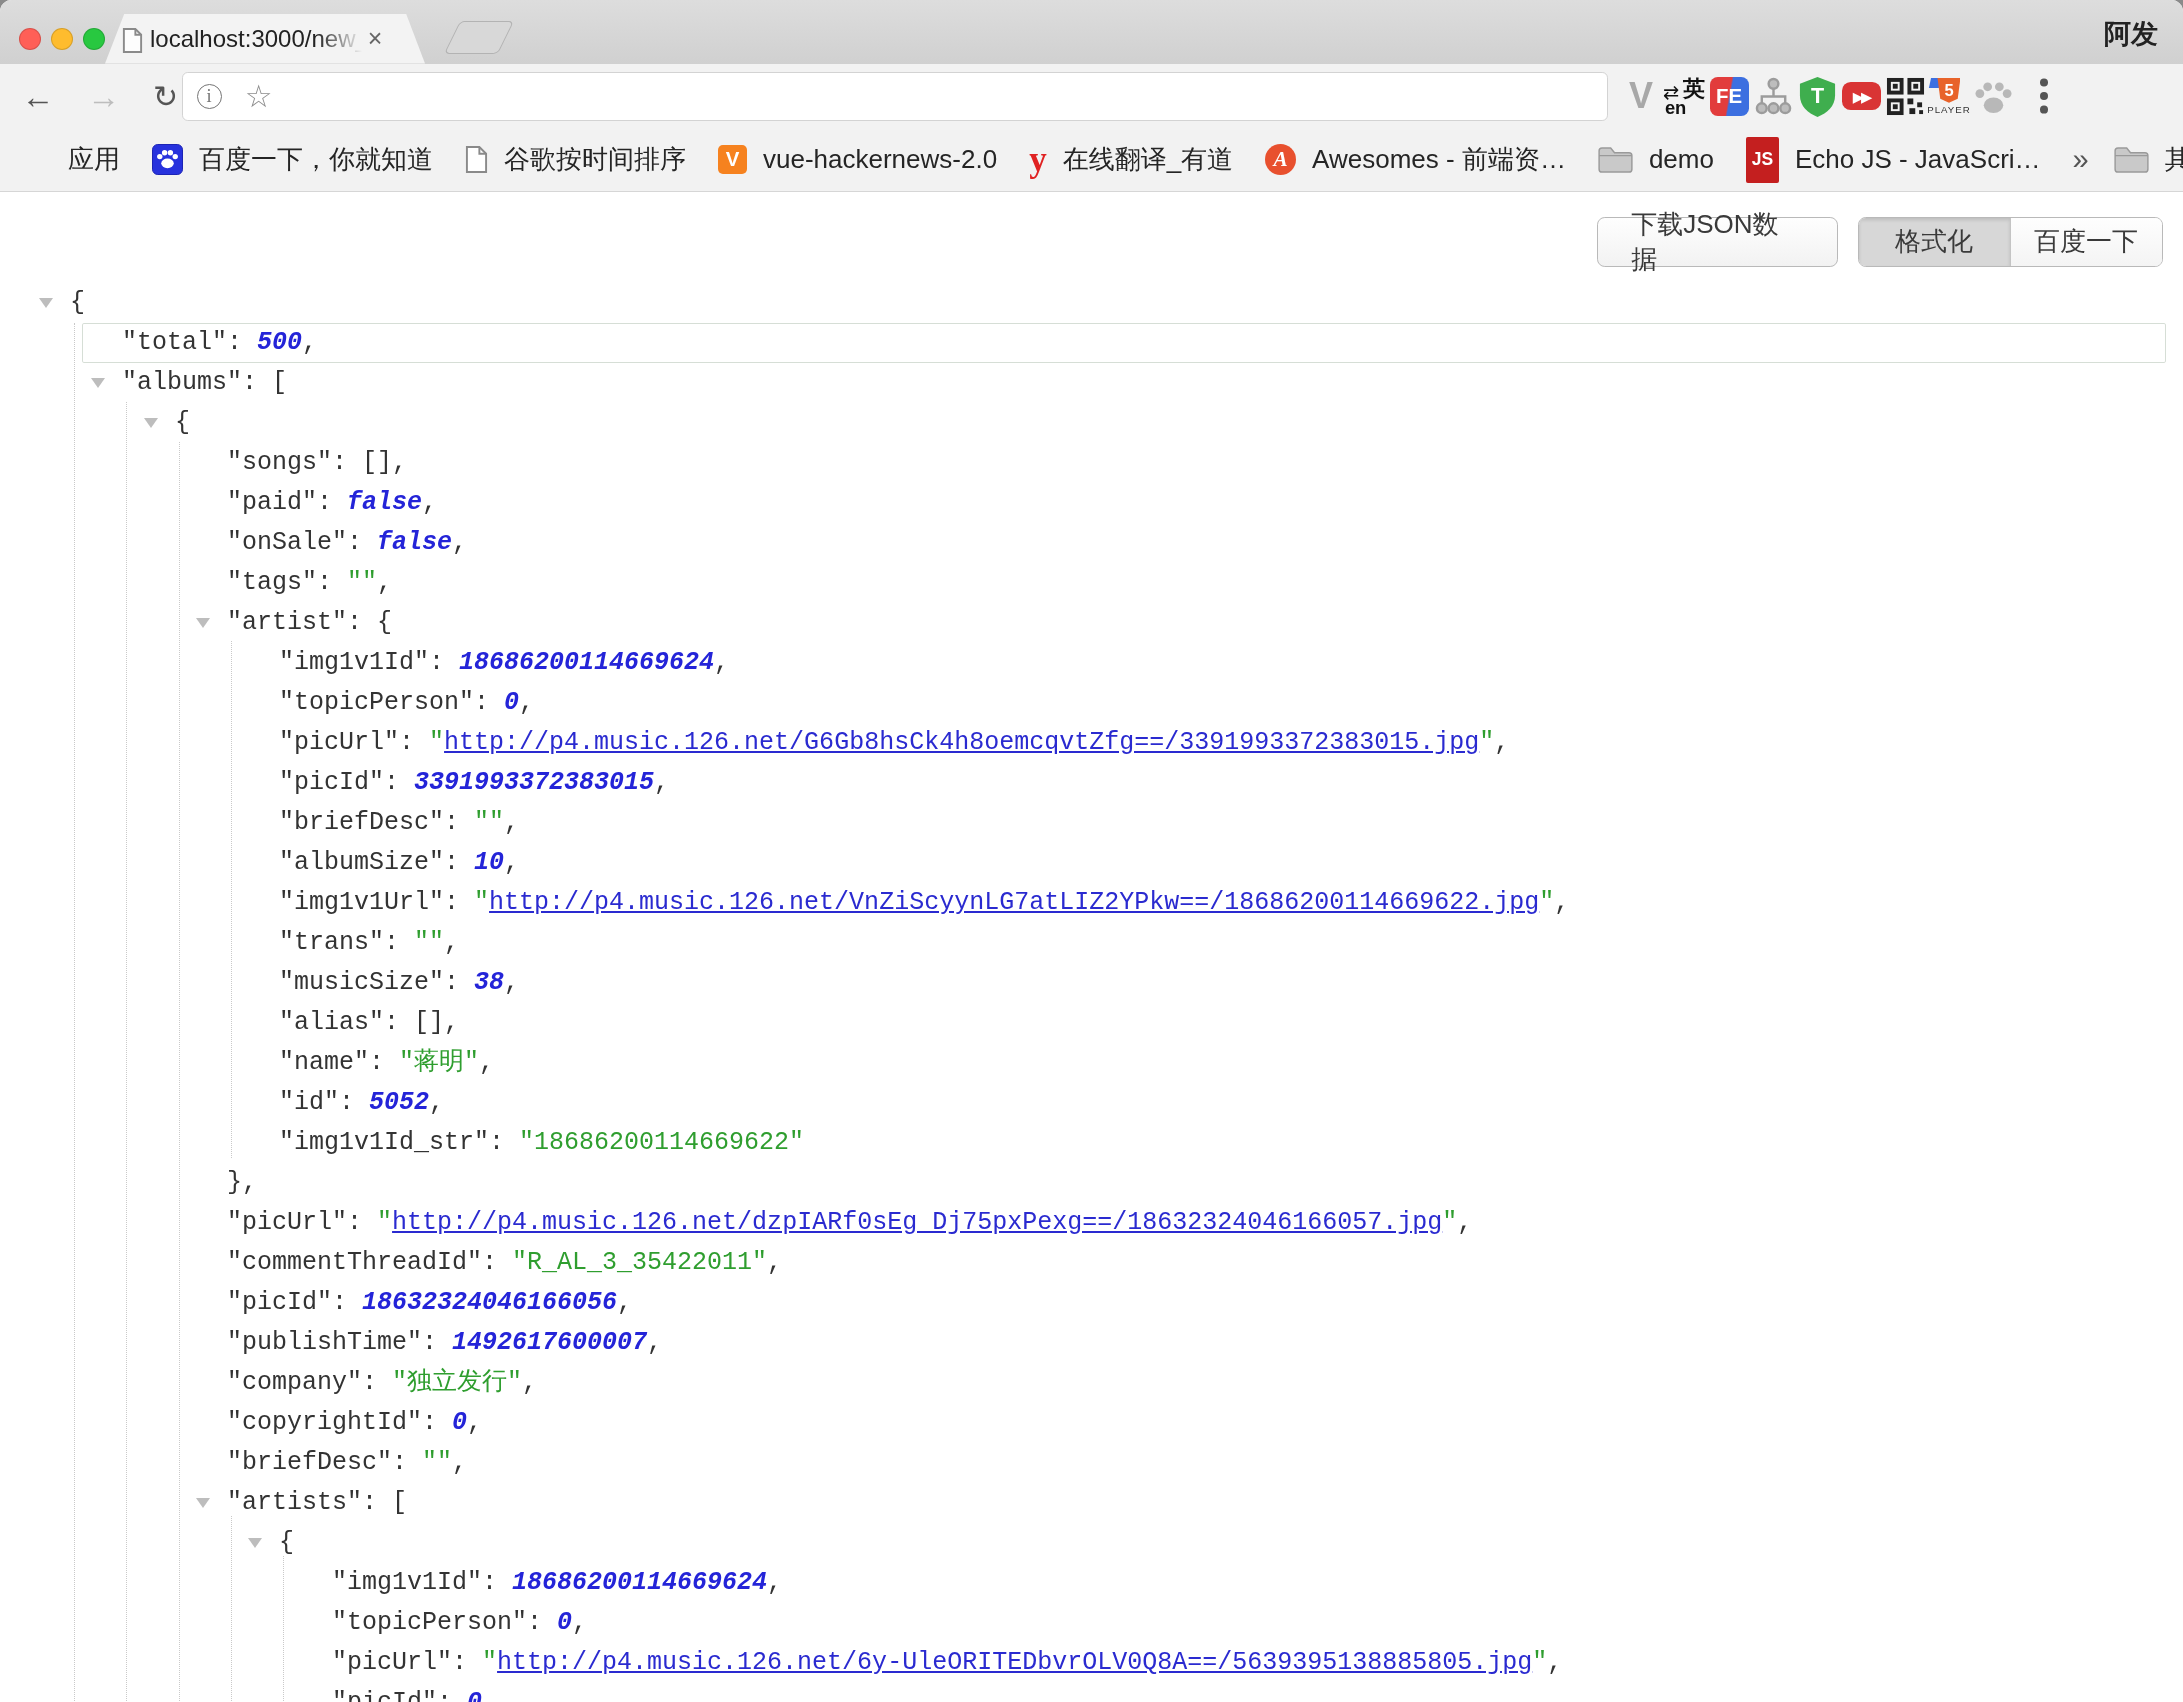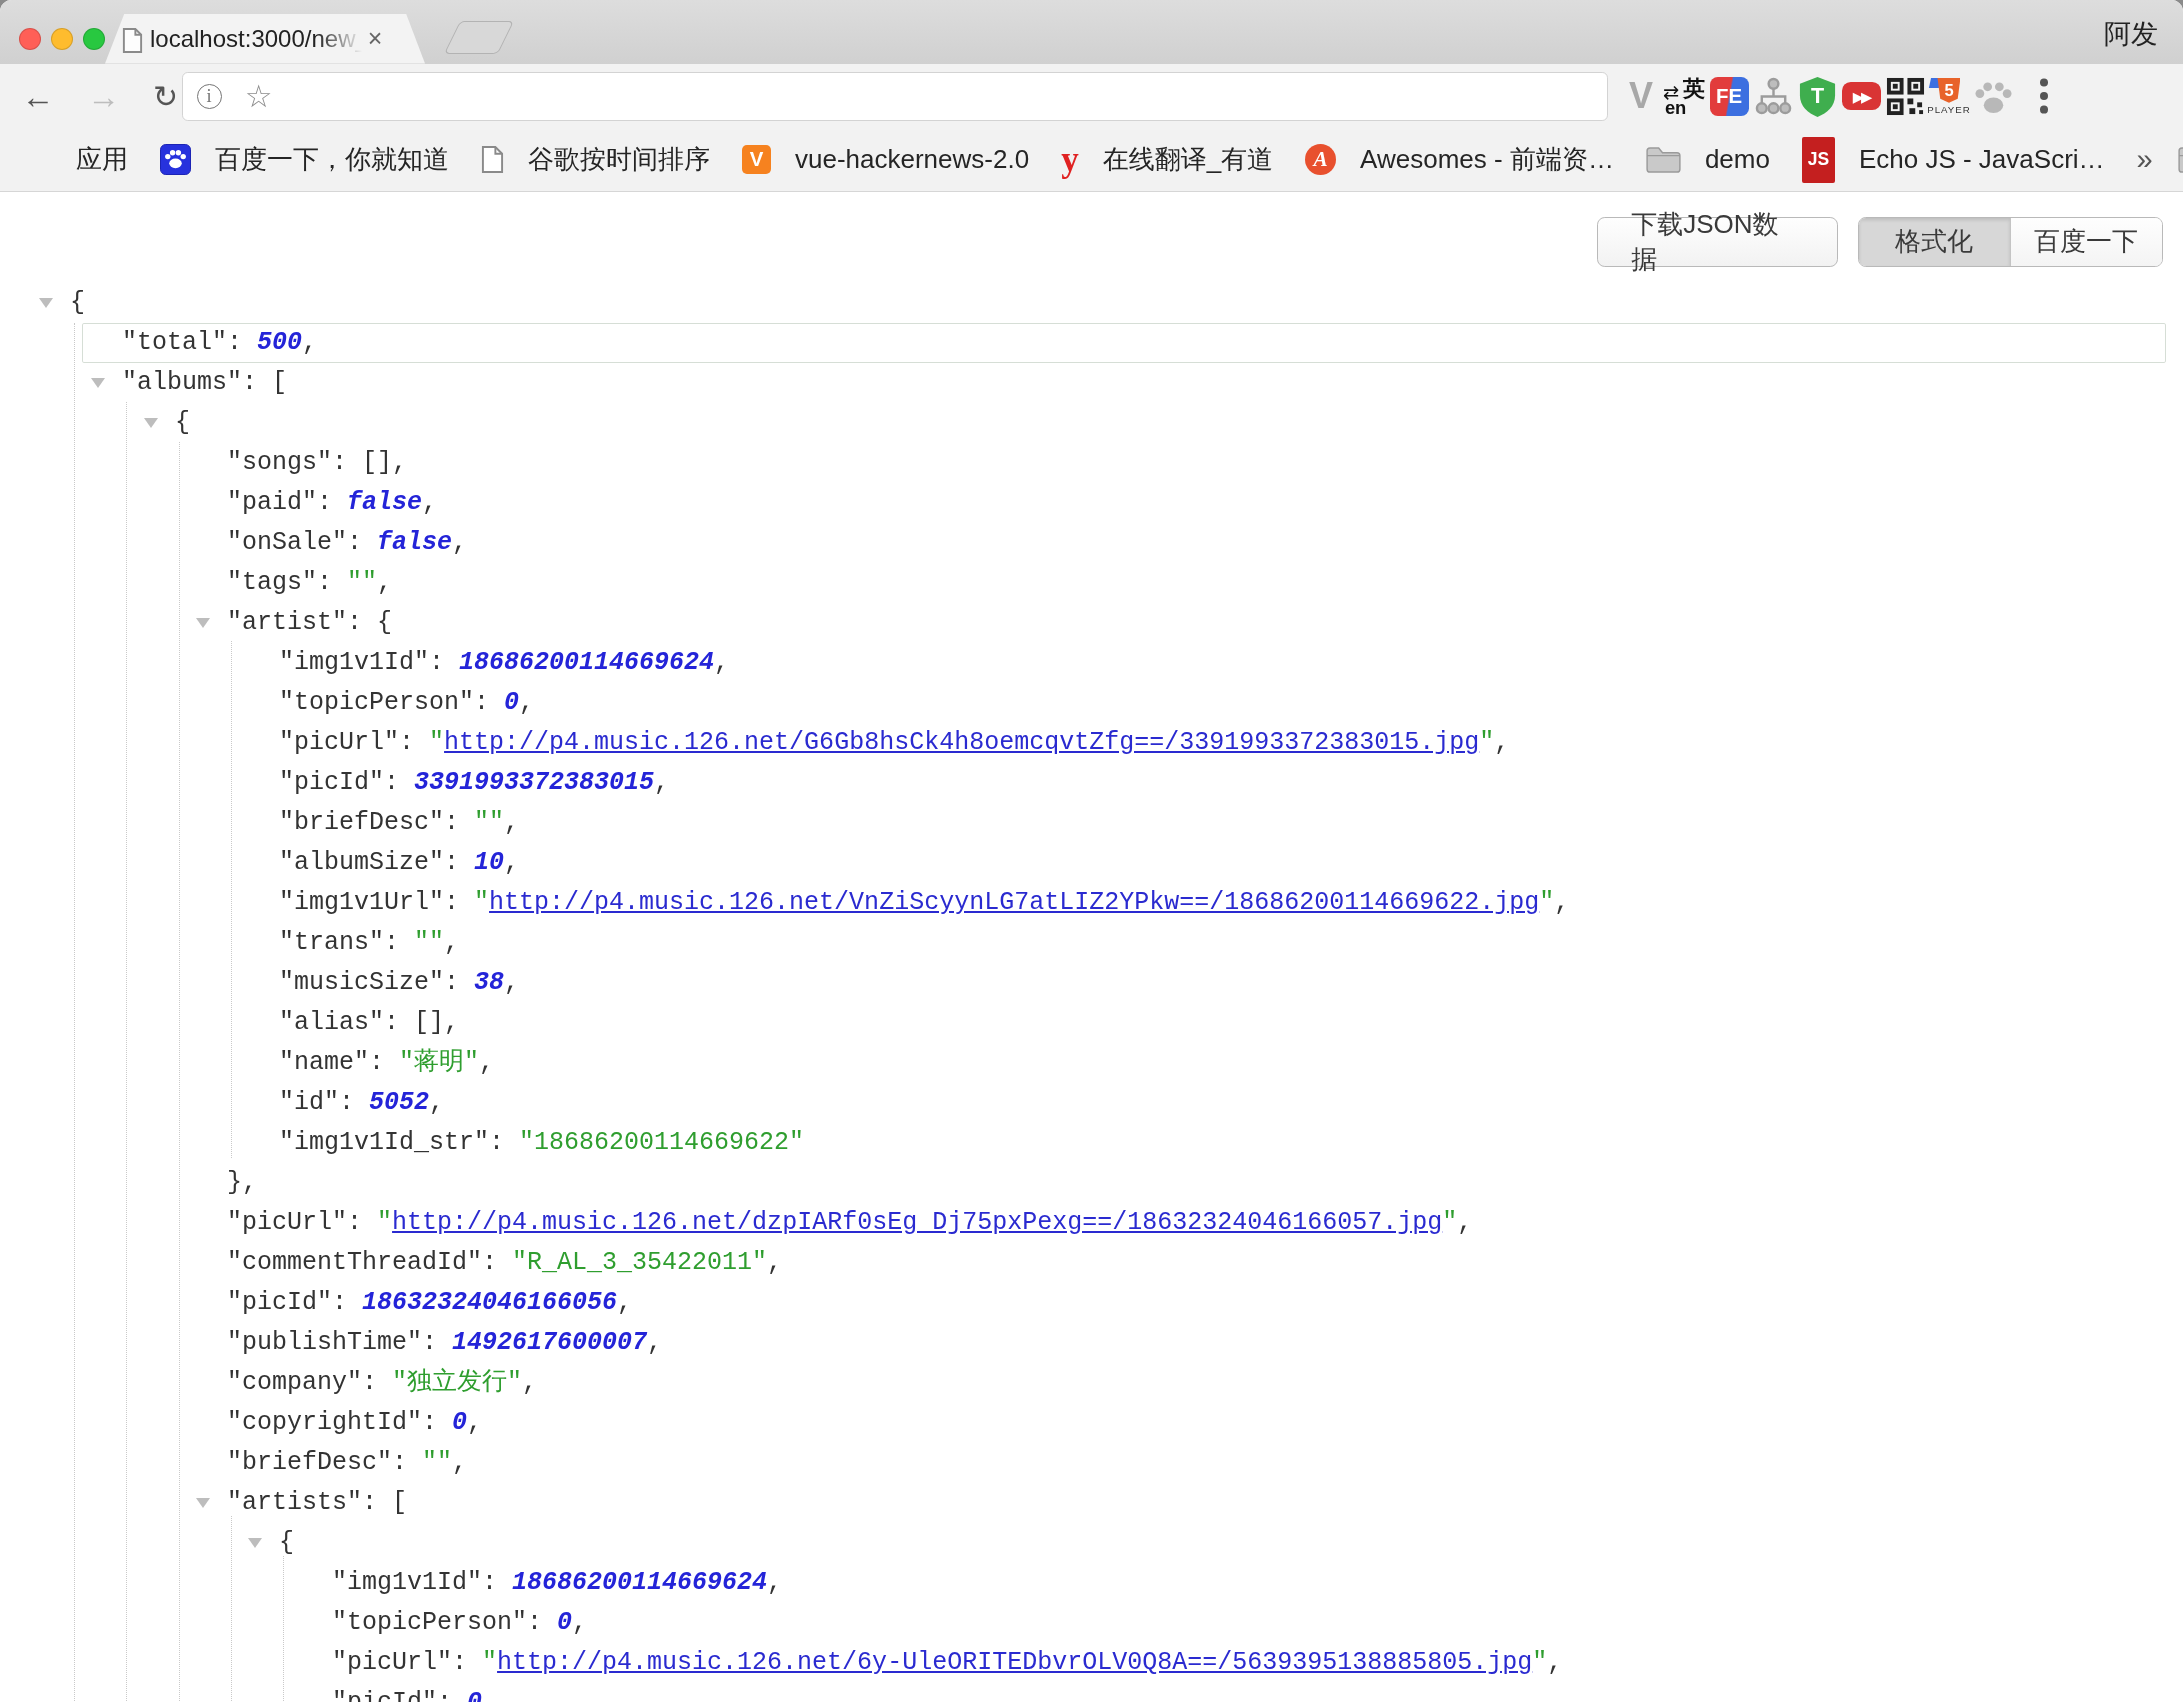--- a/index.html
+++ b/index.html
@@ -18,21 +18,21 @@
   .tab{position:absolute;left:105px;top:13.6px;width:320px;height:50px;background:#f3f3f3;
        clip-path:polygon(0 100%,19.4px 0,301px 0,320px 100%);
        display:flex;align-items:center;padding-left:45px;box-sizing:border-box;}
   .tab-title-wrap{position:relative;width:212px;overflow:hidden;white-space:nowrap;
        font-size:24px;color:#222;}
   .tab-fade{position:absolute;right:0;top:0;bottom:0;width:45px;
        background:linear-gradient(90deg,rgba(243,243,243,0),#f3f3f3);}
   .tab-close{font-size:25px;color:#666;margin-left:5.8px;line-height:1;}
   .newtab{position:absolute;left:452px;top:21.3px;width:54px;height:33px;background:#d8d8d8;
        border:1.9px solid #b3b3b3;border-radius:4.9px;transform:skewX(-26deg);box-sizing:border-box;}
-  .profile{position:absolute;right:25px;top:15.5px;font-size:27px;color:#222;}
+  .profile{position:absolute;right:25px;top:15.5px;font-size:27px;color:#222;font-weight:bold;}
 
   
   .toolbar{height:64px;background:#f2f2f2;position:relative;}
   .navbtn{position:absolute;top:9.7px;font-size:33px;line-height:45px;color:#555;}
   .nav-back{left:21.3px;}
   .nav-fwd{left:87px;color:#bdbdbd;}
   .nav-reload{left:153px;font-size:30px;}
   .urlfield{position:absolute;left:182px;top:7.8px;width:1426px;height:49px;background:#fff;
        border:1.9px solid #d3d3d3;border-radius:5.8px;box-sizing:border-box;
        display:flex;align-items:center;}
@@ -61,21 +61,21 @@
       display:flex;align-items:center;justify-content:center;}
   .p5b{position:absolute;left:2.9px;top:3.9px;width:9.7px;height:9.7px;background:#3c6fe0;
       transform:skewX(-12deg);}
   .plabel{font-size:9.7px;color:#333;letter-spacing:1px;margin-top:1px;}
   .menu-dots{width:7.8px;height:7.8px;border-radius:50%;background:#555;margin-left:25px;
       box-shadow:0 13.6px 0 #555,0 -13.6px 0 #555;align-self:center;}
 
   
   .bookmarks{height:64px;background:#f2f2f2;border-bottom:1.9px solid #d6d6d6;
        display:flex;align-items:center;padding:0 23px;box-sizing:border-box;}
-  .bm{display:flex;align-items:center;gap:24px;margin-right:32px;font-size:26px;color:#252525;
+  .bm{display:flex;align-items:center;gap:16px;margin-right:32px;font-size:26px;color:#252525;
        white-space:nowrap;}
   .bm-spacer{flex:1;}
   .bm-chevron{font-size:29px;color:#555;margin-right:25px;}
   .bi{flex:none;display:flex;align-items:center;justify-content:center;}
   .bi-apps{width:29px;height:29px;display:grid;grid-template-columns:repeat(3,7.8px);
        grid-template-rows:repeat(3,7.8px);gap:2.9px;}
   .bi-apps div{border-radius:1.9px;}
   .bi-baidu{width:31px;height:31px;background:#2732dd;border-radius:5.8px;border:1.9px solid #1c24b5;box-sizing:border-box;}
   .bi-vue{width:29px;height:29px;background:#f6821f;border-radius:4.9px;color:#fff;font-weight:bold;font-size:20.4px;}
   .bi-youdao{color:#e02222;font-weight:bold;font-size:35px;font-family:"Liberation Serif",serif;line-height:29px;}

